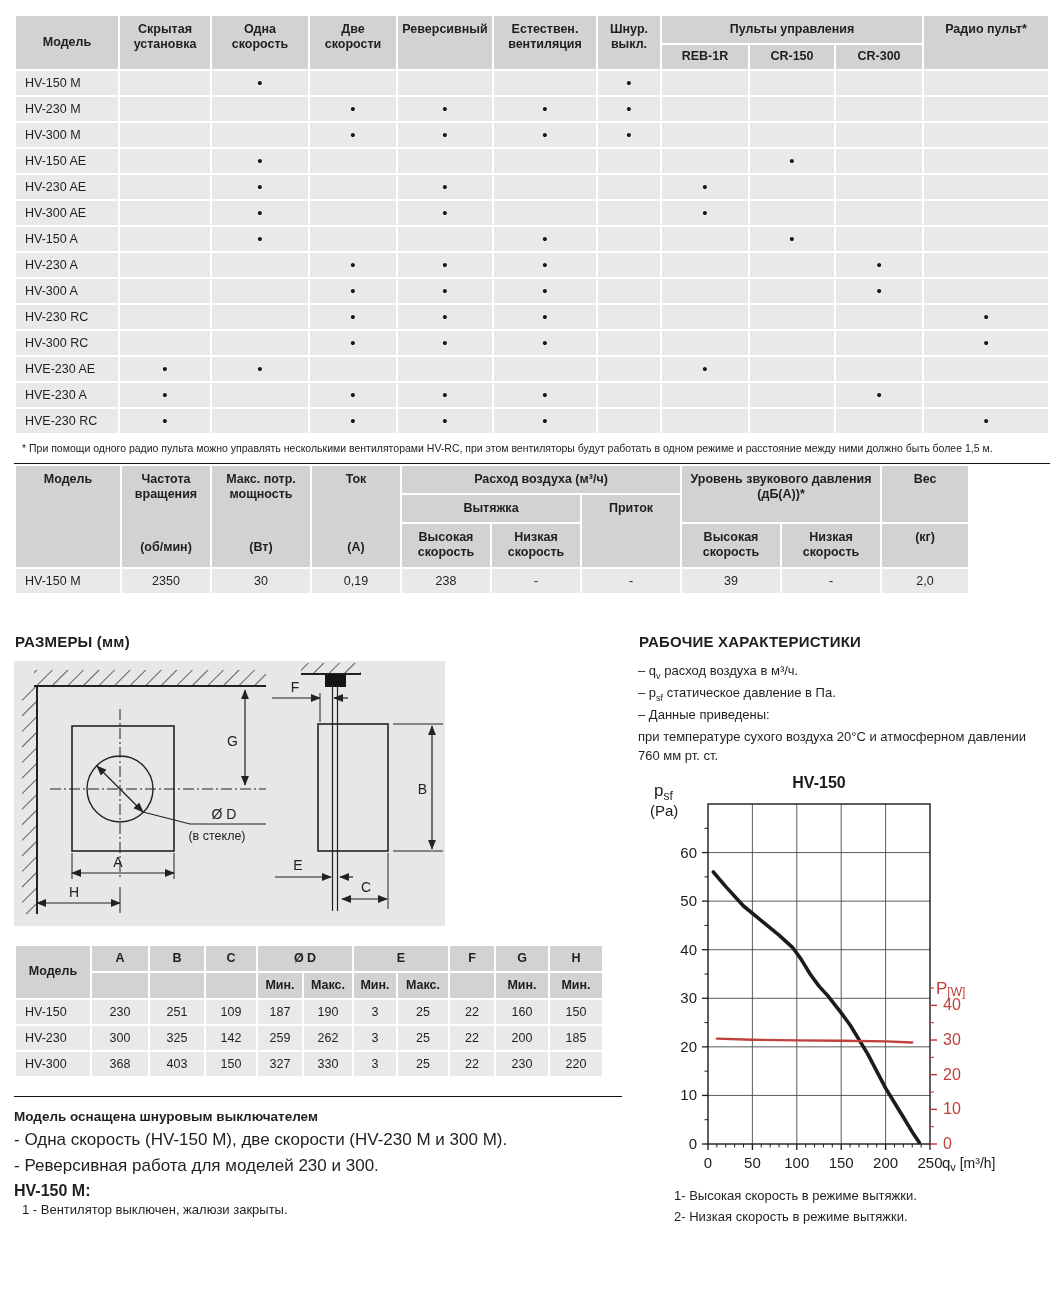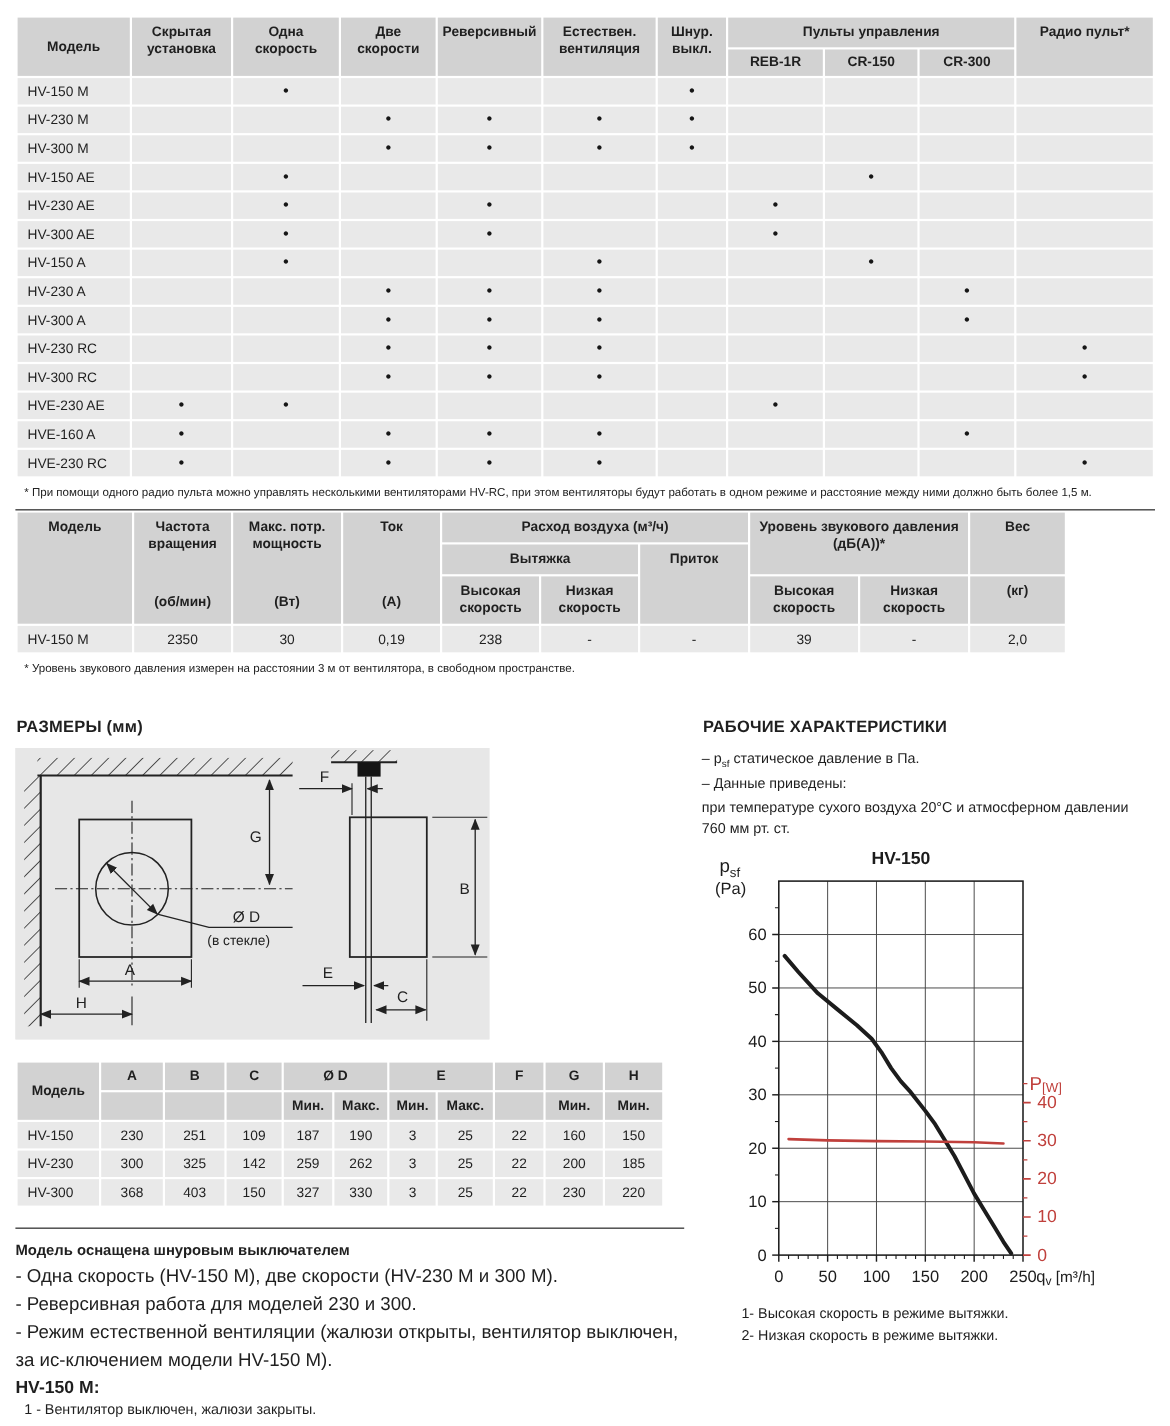--- a/index.html
+++ b/index.html
@@ -246,21 +246,21 @@
           <td class="dot-cell"></td>
           <td class="dot-cell"></td>
           <td class="dot-cell"></td>
           <td class="dot-cell"></td>
           <td class="dot-cell">•</td>
           <td class="dot-cell"></td>
           <td class="dot-cell"></td>
           <td class="dot-cell"></td>
         </tr>
         <tr>
-          <td class="model-cell">HVE-160 A</td>
+          <td class="model-cell">HVE-230 A</td>
           <td class="dot-cell">•</td>
           <td class="dot-cell"></td>
           <td class="dot-cell">•</td>
           <td class="dot-cell">•</td>
           <td class="dot-cell">•</td>
           <td class="dot-cell"></td>
           <td class="dot-cell"></td>
           <td class="dot-cell"></td>
           <td class="dot-cell">•</td>
           <td class="dot-cell"></td>
@@ -344,21 +344,20 @@
         <td>238</td>
         <td>-</td>
         <td>-</td>
         <td>39</td>
         <td>-</td>
         <td>2,0</td>
       </tr>
     </tbody>
   </table>
 
-  <div class="footnote">* Уровень звукового давления измерен на расстоянии 3 м от вентилятора, в свободном пространстве.</div>
 
   <div class="cols">
     <div class="col-left">
       <div class="section-title">РАЗМЕРЫ (мм)</div>
 
       <svg class="drawing-box" viewBox="0 0 431 265" width="431" height="265">
         <defs>
           <marker id="arr" viewBox="0 0 10 10" refX="9.2" refY="5" markerWidth="8.5" markerHeight="8.5" orient="auto-start-reverse">
             <path d="M0,1 L10,5 L0,9 z" fill="#222"></path>
           </marker>
@@ -503,31 +502,31 @@
             </tr>
           </tbody>
       </table>
 
       <hr class="rule-left">
 
       <div>
         <div class="notes-title">Модель оснащена шнуровым выключателем</div>
         <div class="note-line">- Одна скорость (HV-150 M), две скорости (HV-230 M и 300 M).</div>
         <div class="note-line">- Реверсивная работа для моделей 230 и 300.</div>
-        <div class="note-line">- Режим естественной вентиляции (жалюзи открыты, вентилятор выключен, за ис-ключением модели HV-150 M).</div>
         <div class="notes-sub">HV-150 M:</div>
         <div class="note-sub-line">1 - Вентилятор выключен, жалюзи закрыты.</div>
 
       </div>
     </div>
 
     <div class="col-right">
       <div class="section-title" style="margin-top:20px;">РАБОЧИЕ ХАРАКТЕРИСТИКИ</div>
 
       <div>
+        <div class="wbullet"><span>– q</span><sub>v</sub><span> расход воздуха в м³/ч.</span></div>
         <div class="wbullet"><span>– p</span><sub>sf</sub><span> статическое давление в Па.</span></div>
         <div class="wbullet"><span>– Данные приведены:</span><sub></sub><span></span></div>
         <div class="wbullet"><span>при температуре сухого воздуха 20°С и атмосферном давлении 760 мм рт. ст.</span><sub></sub><span></span></div>
       </div>
 
       <div class="chart-wrap">
         <svg viewBox="0 0 390 408" width="390" height="408">
             <line x1="114.4" y1="372" x2="114.4" y2="32" stroke="#4a4a4a" stroke-width="0.9"></line>
             <line x1="158.8" y1="372" x2="158.8" y2="32" stroke="#4a4a4a" stroke-width="0.9"></line>
             <line x1="203.2" y1="372" x2="203.2" y2="32" stroke="#4a4a4a" stroke-width="0.9"></line>

